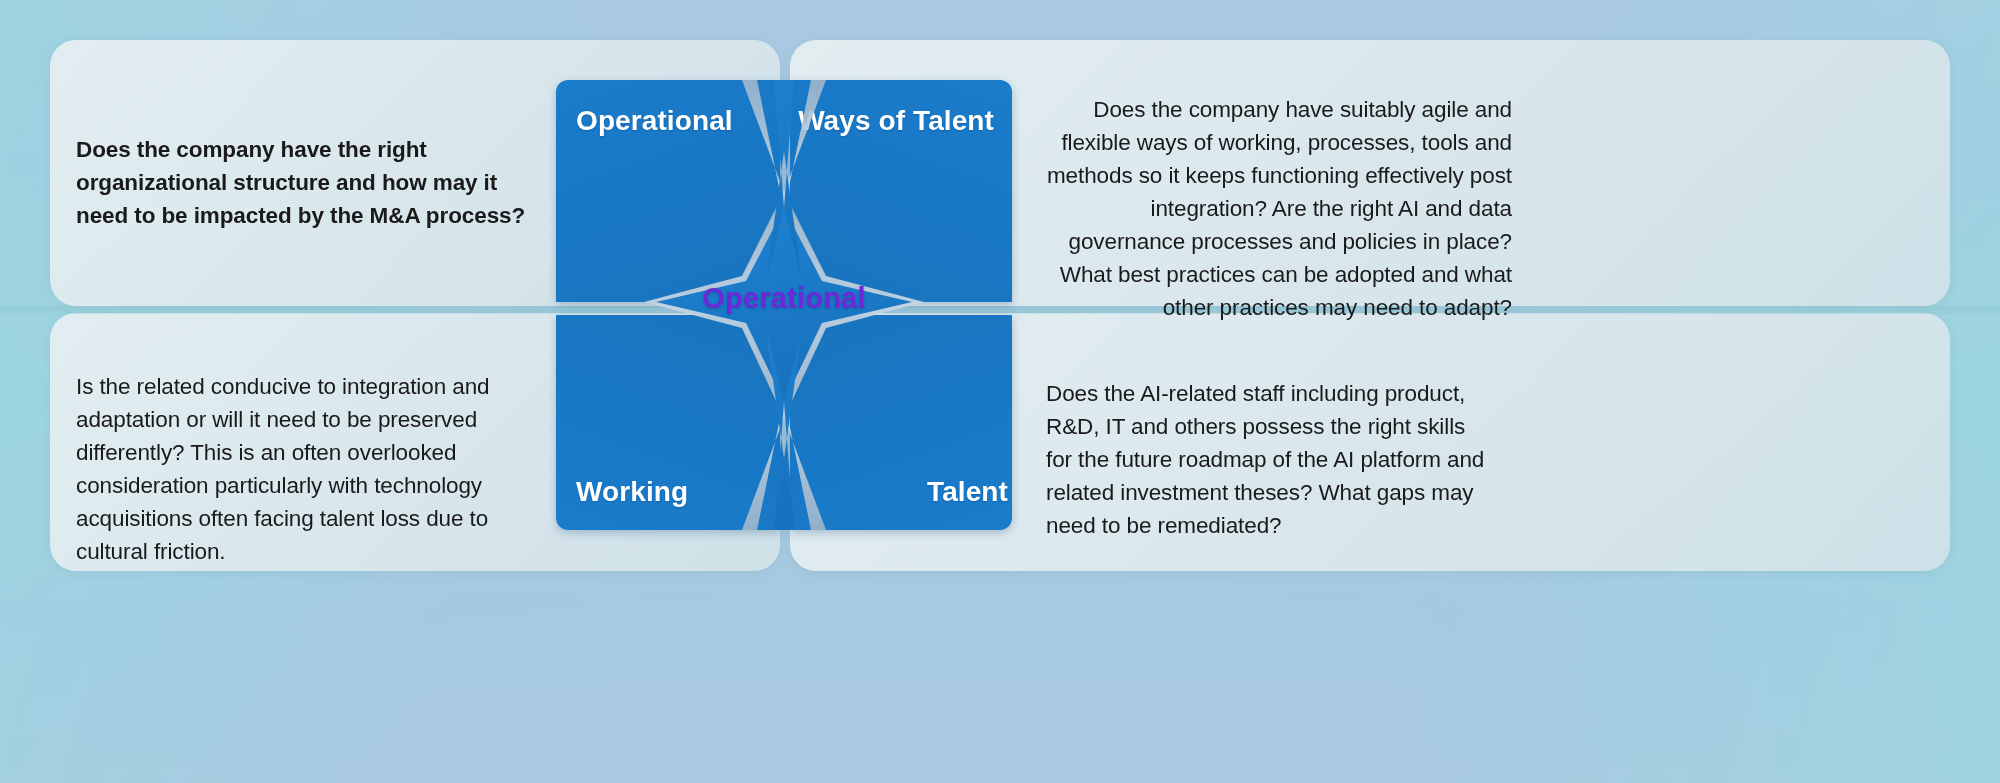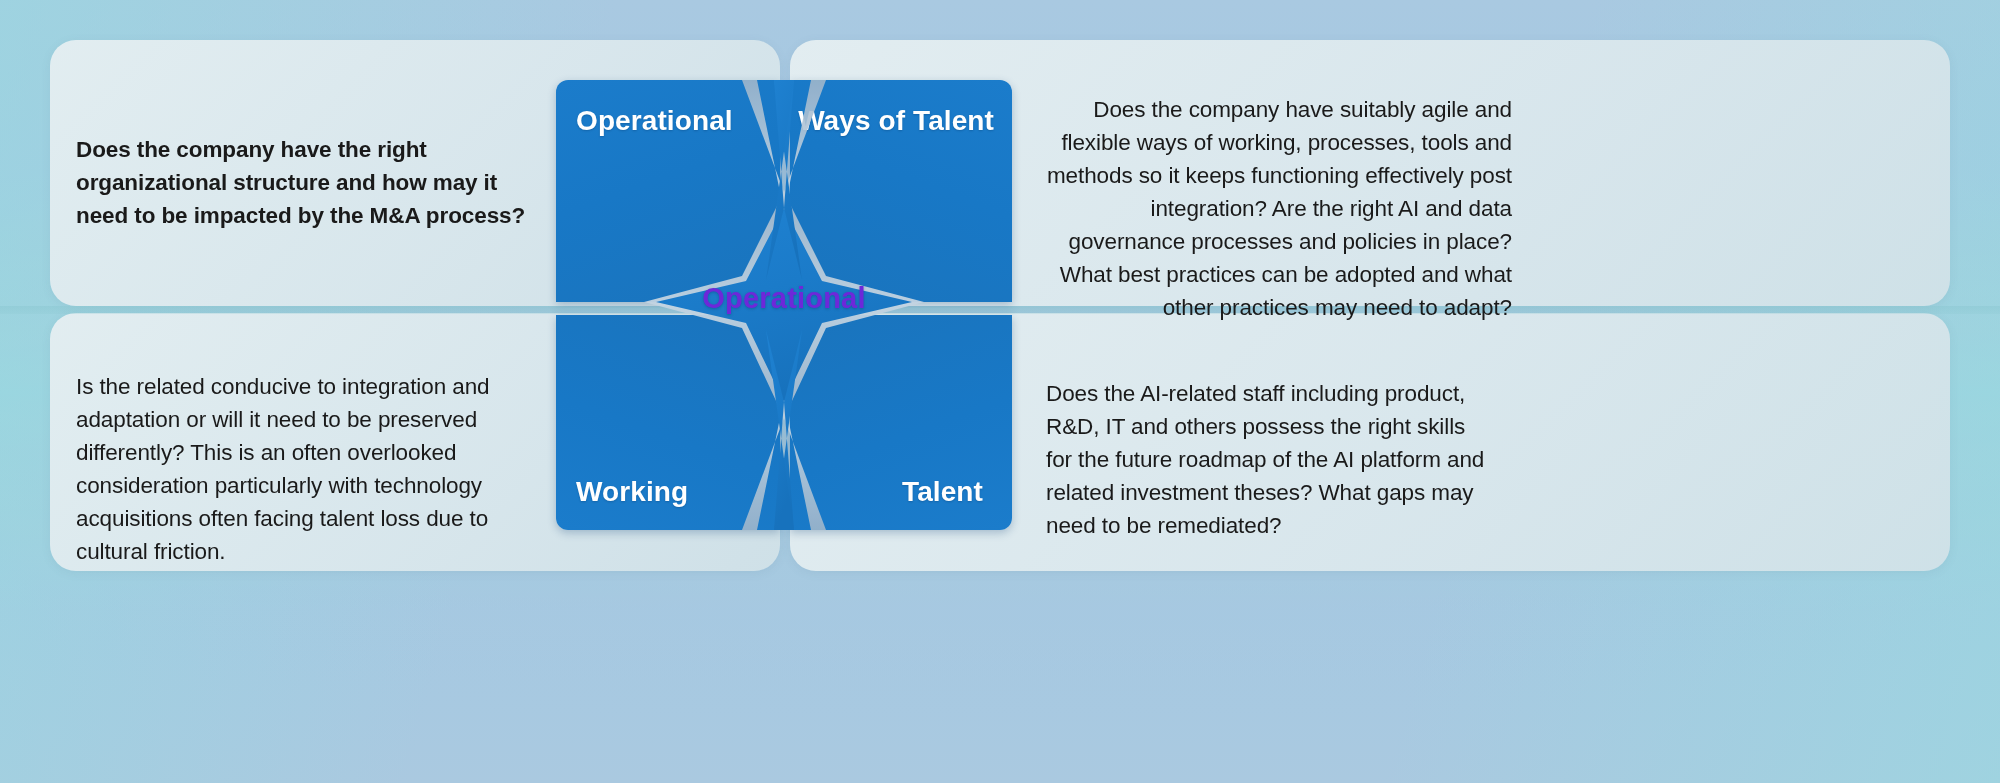--- a/index.html
+++ b/index.html
@@ -89,21 +89,21 @@
     background:linear-gradient(20deg, #1b7ccb 0%, #1878c6 45%, #1a74bd 100%);
     box-shadow:0 3px 9px rgba(20,70,120,0.28); }
   #tile-br { left:790px; top:315px; width:222px; height:215px;
     border-radius:0 0 12px 0;
     background:linear-gradient(340deg, #1b7ccb 0%, #1878c6 45%, #1a74bd 100%);
     box-shadow:0 3px 9px rgba(20,70,120,0.28); }
 
   #label-tl { left:20px; top:24px; }
   #label-tr { right:18px; top:24px; text-align:right; }
   #label-bl { left:20px; bottom:22px; }
-  #label-br { right:29px; bottom:22px; text-align:center; }
+  #label-br { right:4px; bottom:22px; text-align:center; }
 
   
   #star-wrap {
     position:absolute;
     left:556px; top:80px;
     width:456px; height:450px;
     pointer-events:none;
   }
   #star-wrap svg { display:block; width:100%; height:100%; }
 

